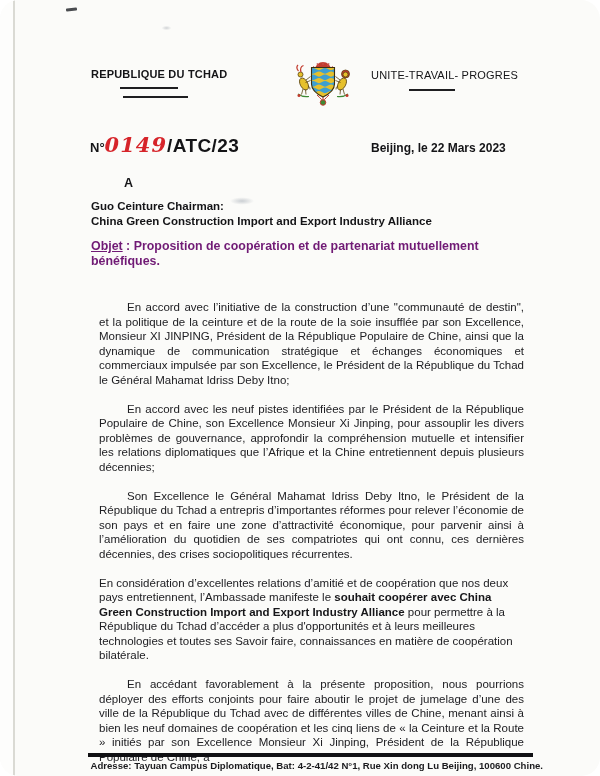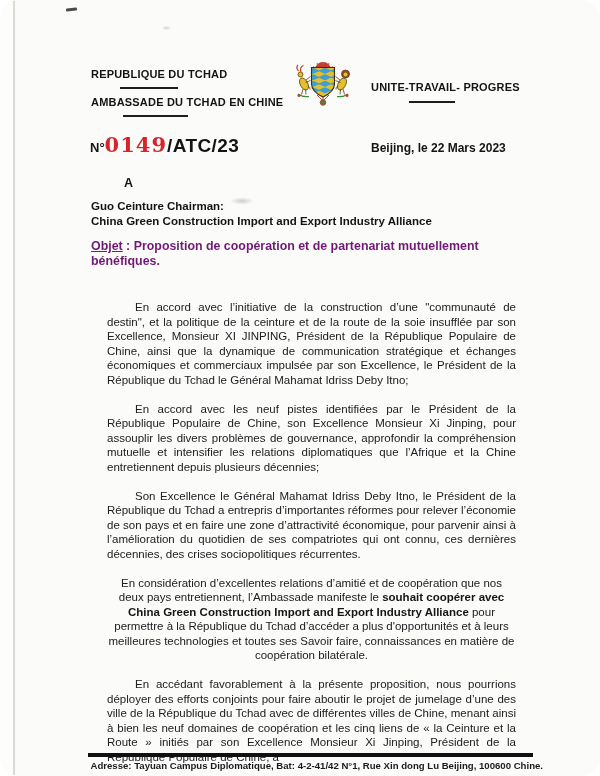--- a/index.html
+++ b/index.html
@@ -32,38 +32,38 @@
   .r1{width:58px;margin:7px 0 0 29px;}
   .line2{margin-top:7px;}
   .r2{width:65px;margin:7px 0 0 32px;}
 
   .emblem{position:absolute;left:288px;top:61px;}
   .em-y{fill:var(--emblem-yellow);}
   .em-b{fill:var(--emblem-blue);}
   .em-r{fill:var(--emblem-red);}
   .em-g{fill:var(--emblem-green);}
 
-  .motto{position:absolute;left:371px;top:69px;font-weight:bold;font-size:11px;letter-spacing:.2px;color:#141417;margin-top:12px;}
+  .motto{position:absolute;left:371px;top:69px;font-weight:normal;font-size:11px;letter-spacing:.2px;color:#141417;}
   .r3{width:46px;margin:8px 0 0 38px;}
 
   .ref{position:absolute;left:90px;top:132px;display:flex;align-items:baseline;font-weight:bold;color:#141417;}
   .ref-prefix{font-size:13px;}
-  .ref-number{font-family:"DejaVu Serif","Liberation Serif",serif;font-size:21px;font-weight:bold;color:var(--accent-red);letter-spacing:1px;}
+  .ref-number{font-family:"DejaVu Serif","Liberation Serif",serif;font-size:21px;font-weight:bold;color:var(--accent-red);letter-spacing:1px;font-style:italic;}
   .ref-suffix{font-size:19px;letter-spacing:.4px;}
 
   .date{position:absolute;left:371px;top:141px;font-weight:bold;font-size:12px;color:#141417;}
   .salutation{position:absolute;left:124px;top:176px;font-weight:bold;font-size:12.5px;color:#141417;}
   .addressee{position:absolute;left:91px;top:199px;font-weight:bold;font-size:11.5px;line-height:14.5px;color:#141417;}
   .subject{position:absolute;left:91px;top:239px;width:424px;font-weight:bold;font-size:12.4px;line-height:15px;color:#701a75;}
   .subject-label{text-decoration:underline;}
 
   .body-block{position:absolute;left:91px;top:300px;width:441px;font-size:11.5px;line-height:14.6px;color:#202024;}
-  .para{margin:0 16px 14px;}
+  .para{margin:0 8px 14px;}
   .justify{text-align:justify;}
-  .leftal{text-align:center;}
+  .leftal{text-align:left;}
   .indent{text-indent:28px;}
   .b{font-weight:bold;color:#161619;}
 
   .footer-rule{position:absolute;left:88px;top:753px;width:445px;height:4px;background:#101013;}
   .footer-text{position:absolute;left:78px;top:760px;width:465px;text-align:right;font-weight:bold;
     font-size:9.6px;white-space:nowrap;color:#1a1a1d;}
 </style>
 </head>
 <body>
 
@@ -71,21 +71,20 @@
 
   <div class="scan-strip"></div>
   <div class="scan-edge"></div>
   <div class="scan-dash"></div>
   <div class="scan-fleck"></div>
   <div class="scan-smudge"></div>
 
   <div class="header-left">
     <div>REPUBLIQUE DU TCHAD</div>
     <div class="rule r1"></div>
-    <div class="line2">AMBASSADE DU TCHAD EN CHINE</div>
     <div class="rule r2"></div>
   </div>
 
   <svg class="emblem" viewBox="0 0 140 104" width="70" height="52">
     <defs>
       <clipPath id="sc">
           <path d="M47,13 h46 v33 q0,15 -23,26 q-23,-11 -23,-26 z"></path>
         </clipPath>
     </defs>
     <g>

